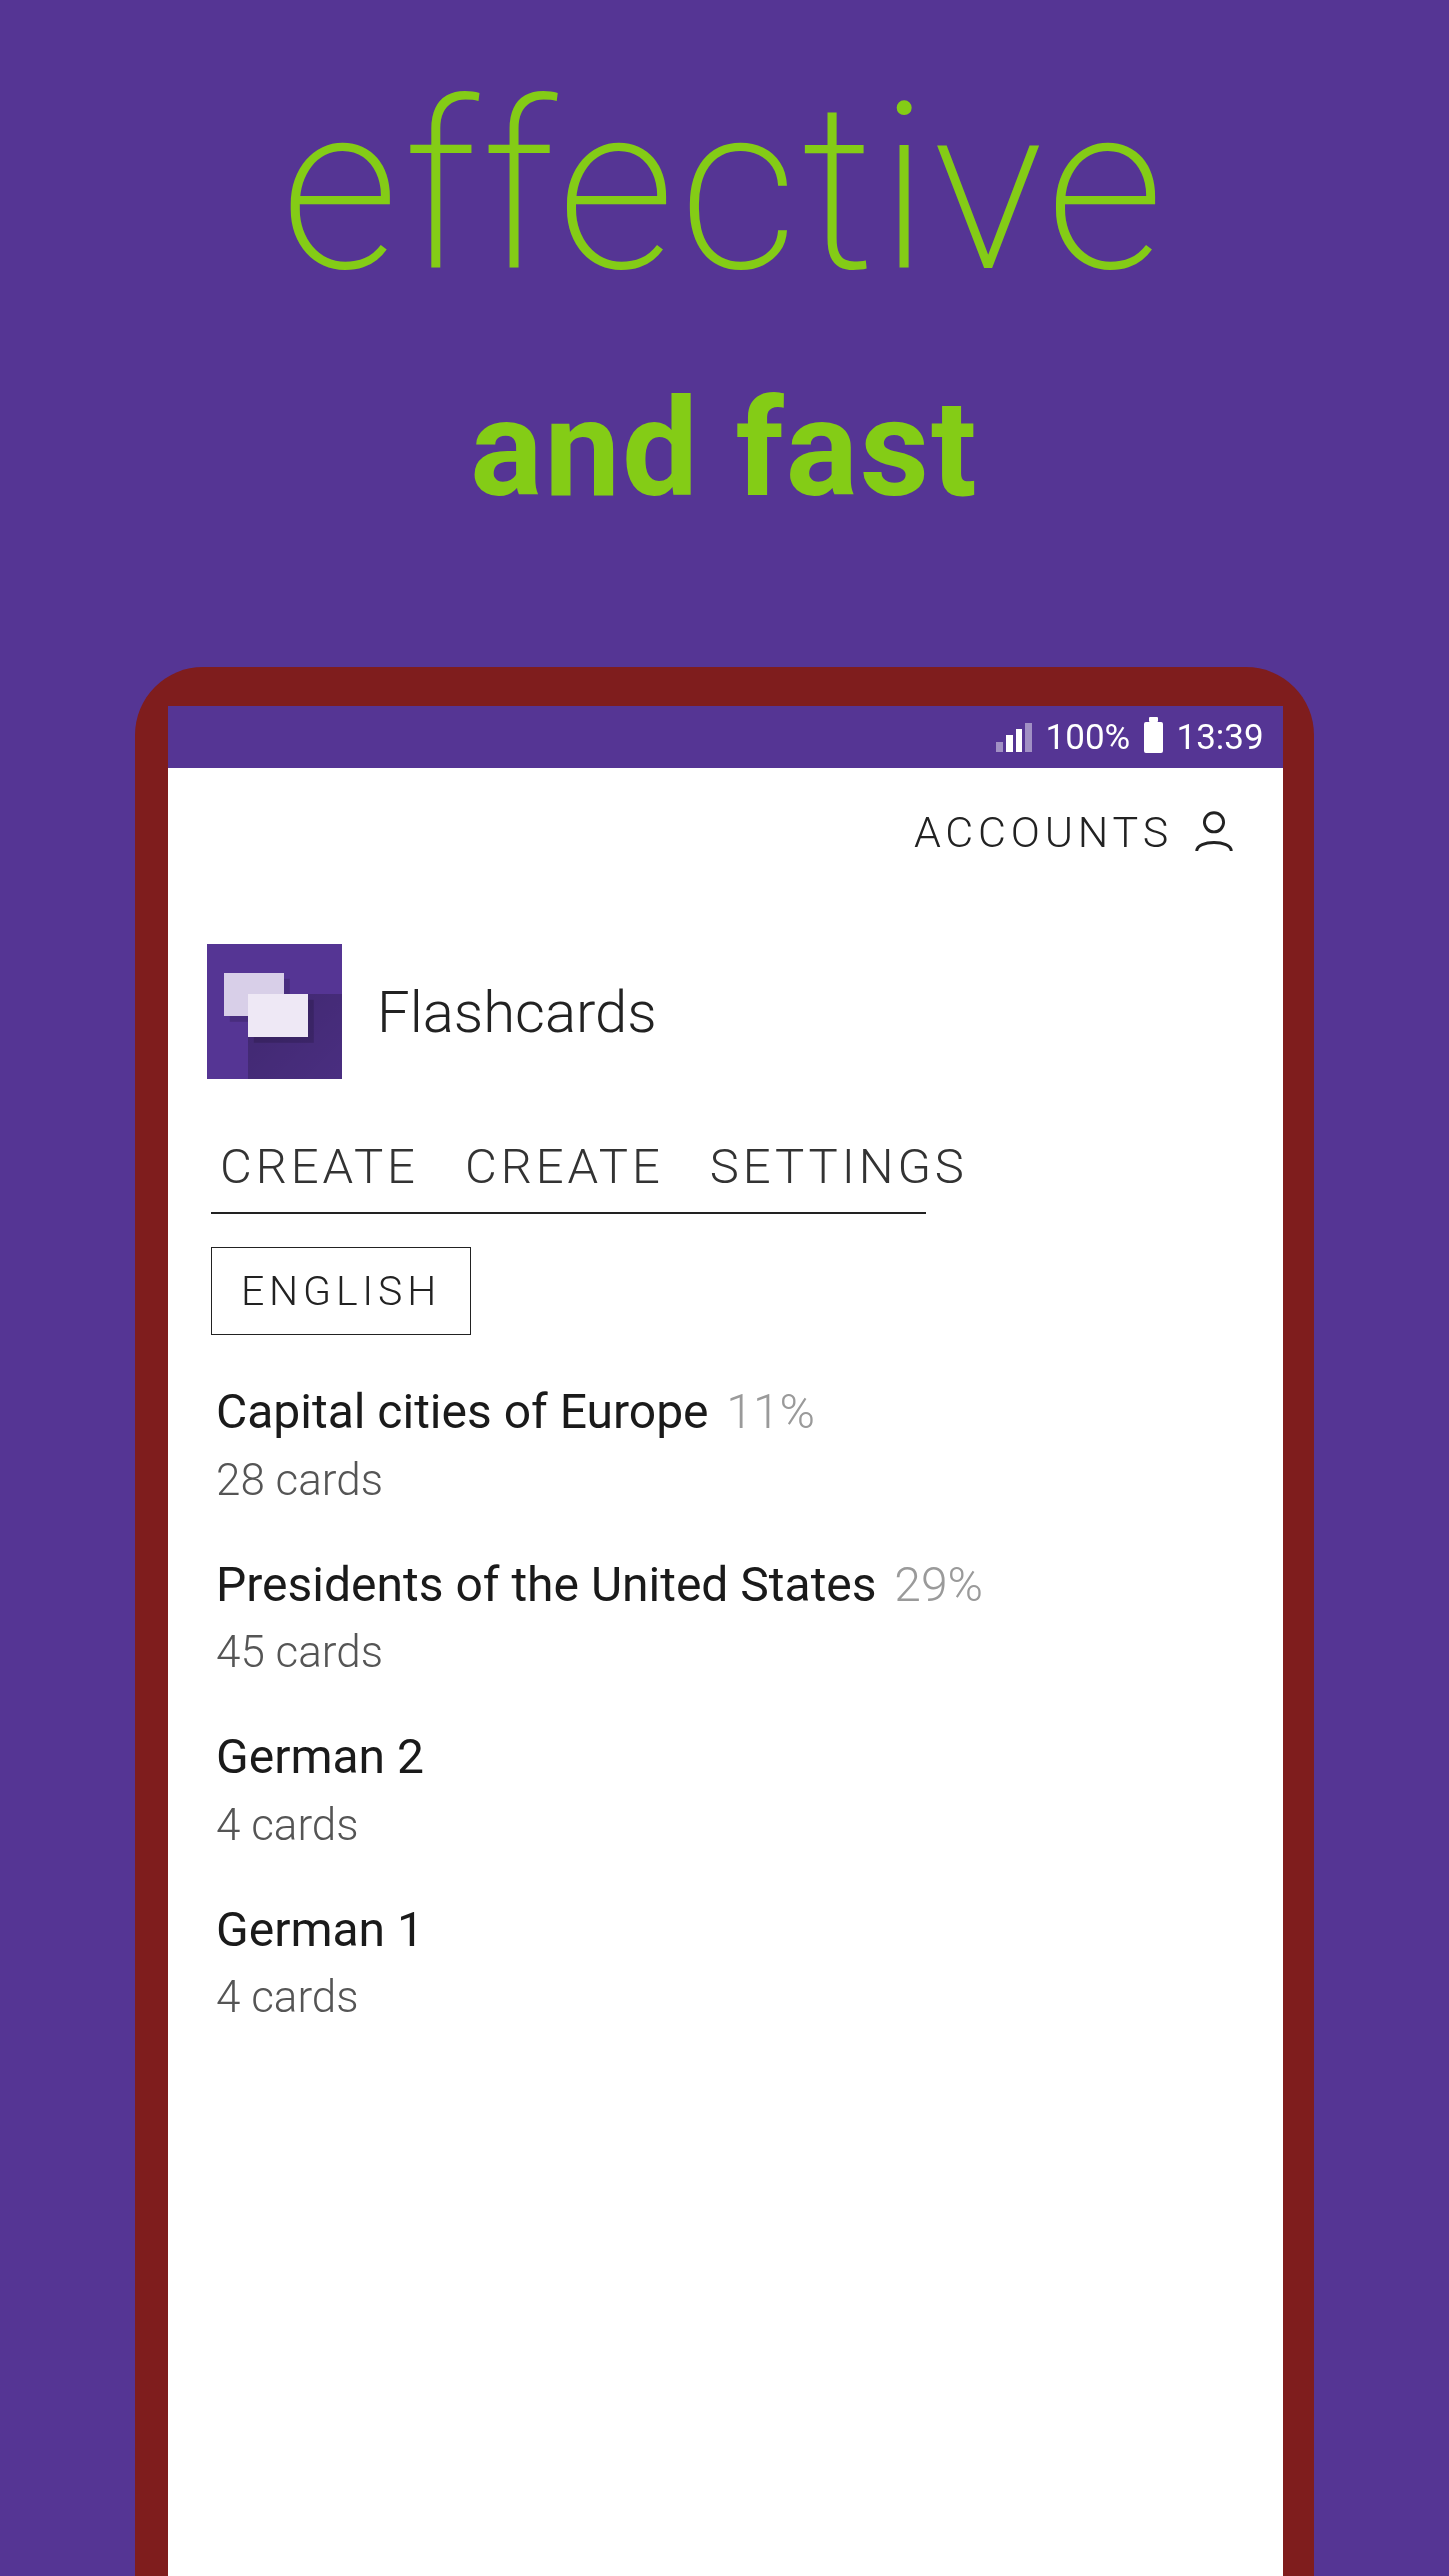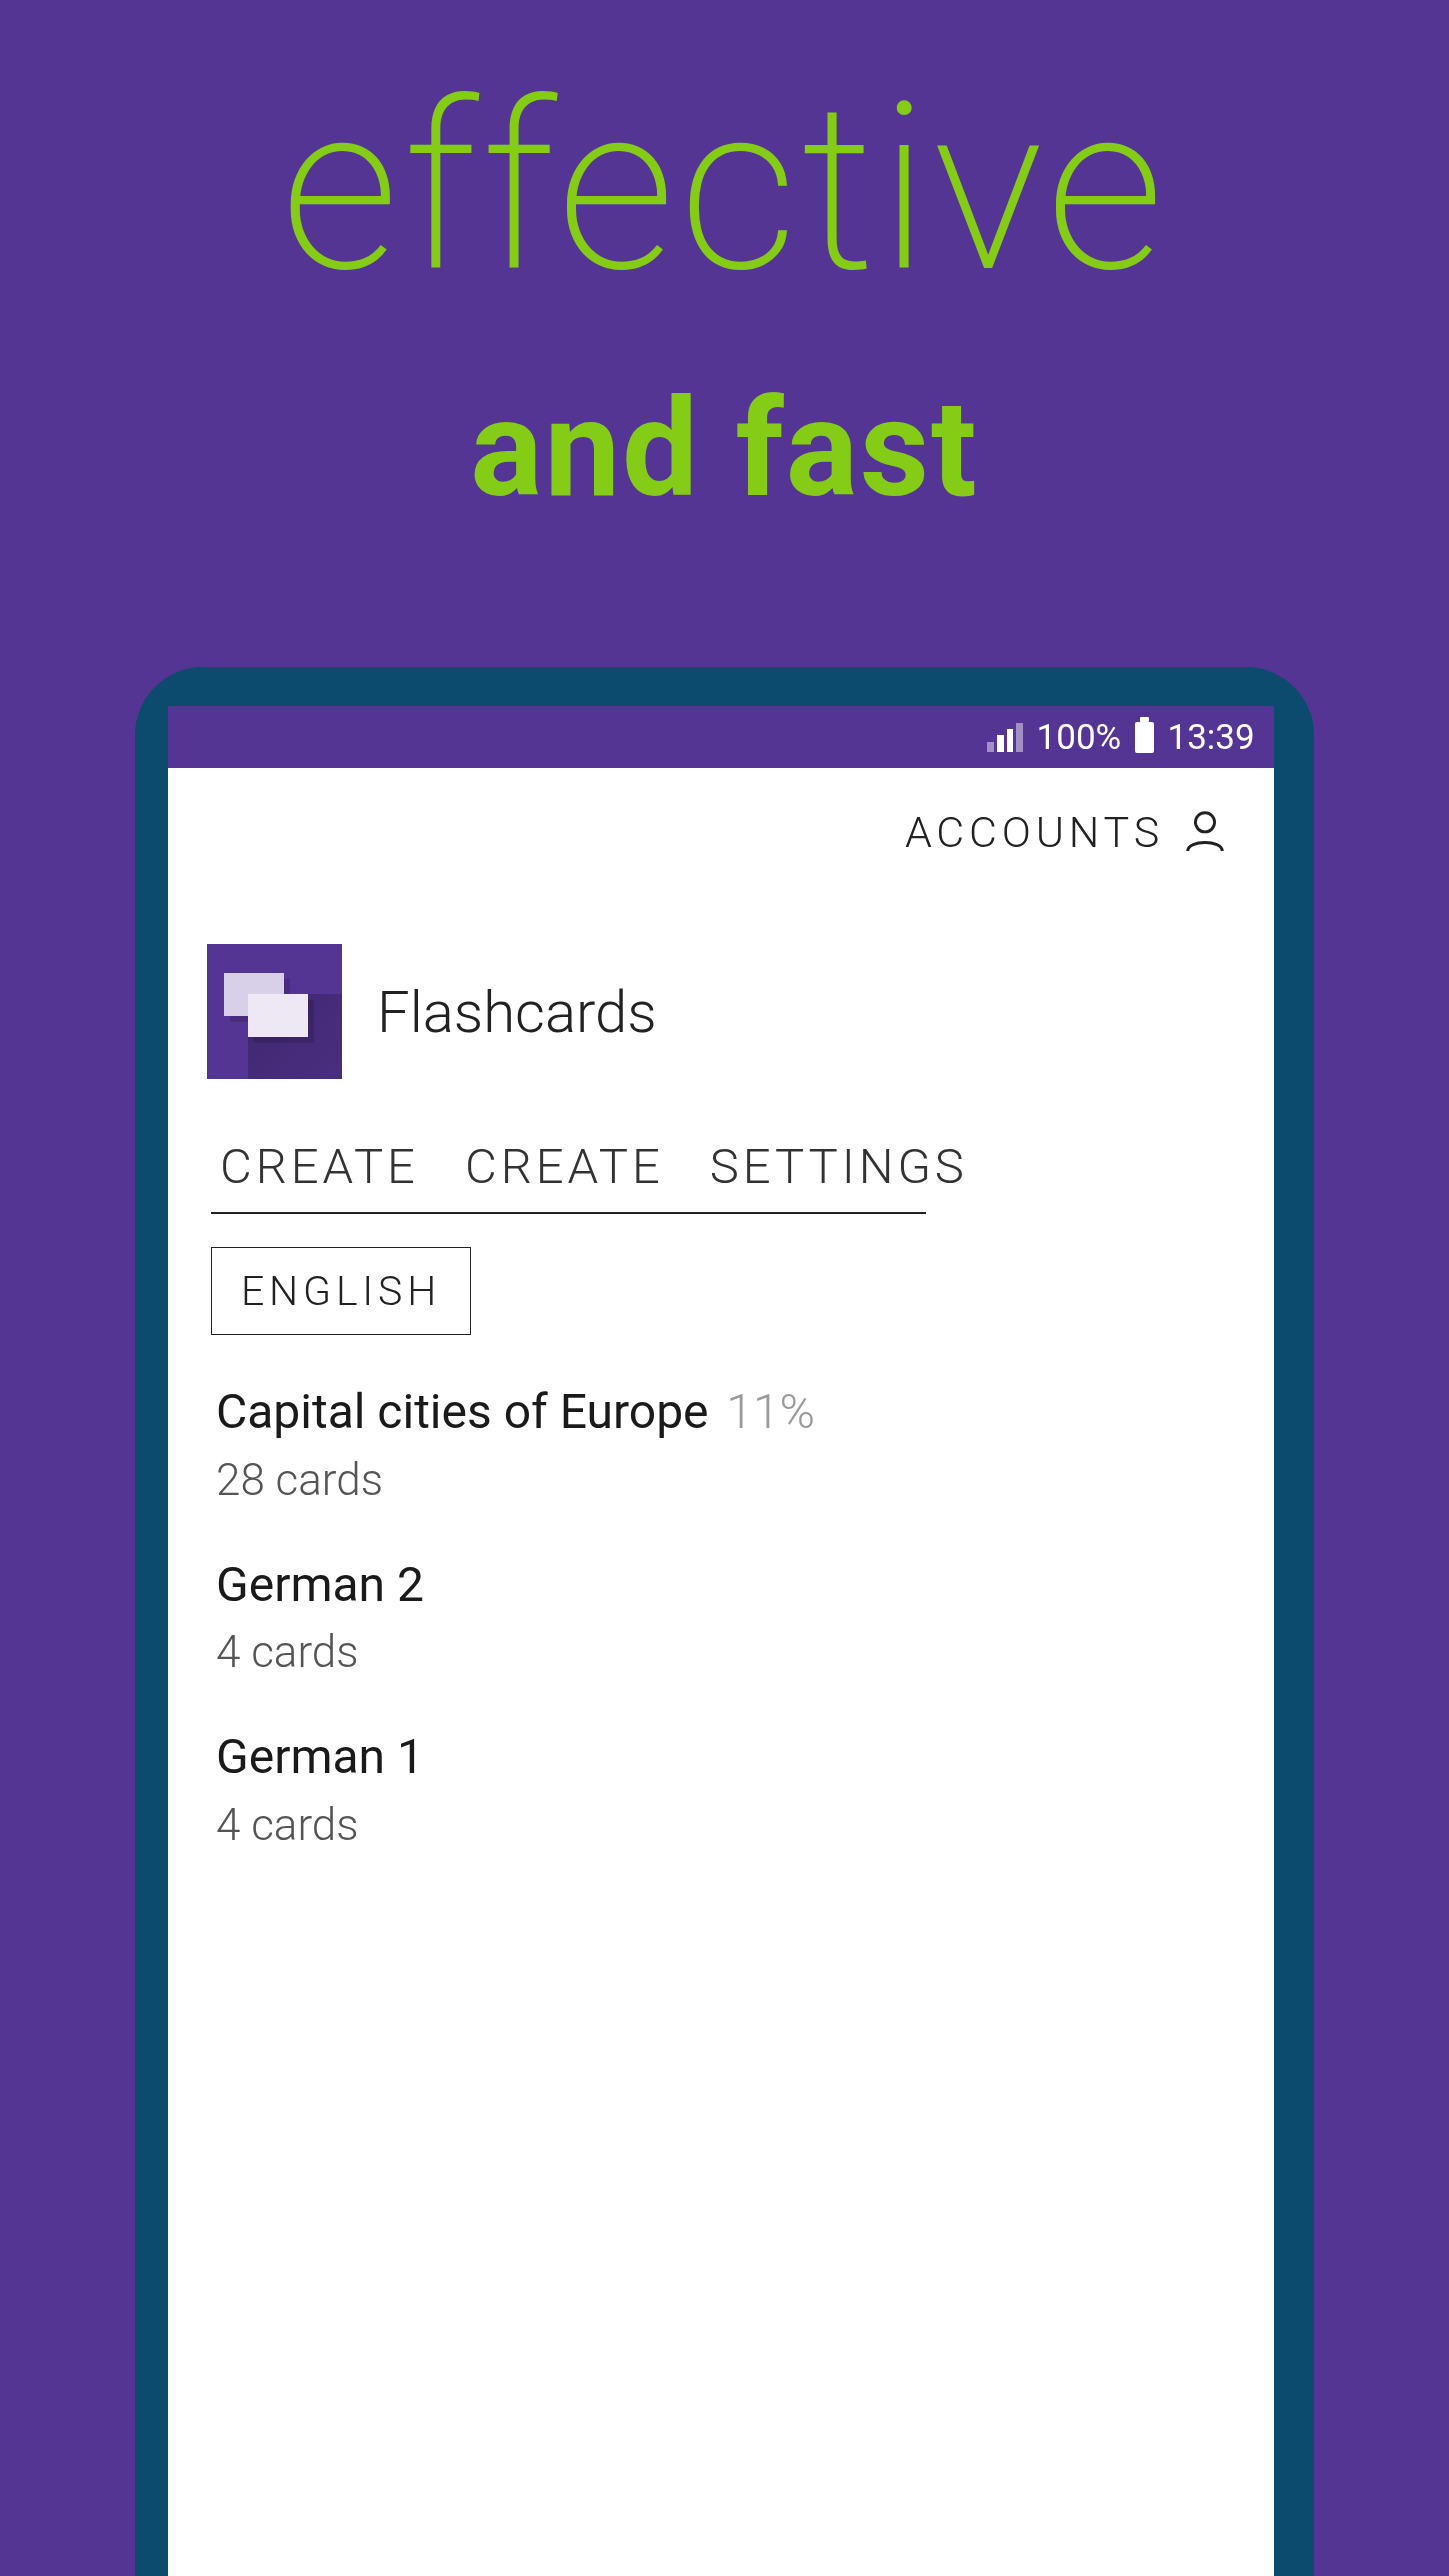--- a/index.html
+++ b/index.html
@@ -31,23 +31,23 @@
     margin-top: 58px;
   }
 
   
   .phone {
     position: absolute;
     left: 135px;
     right: 135px;
     top: 667px;
     bottom: 0;
-    background: #0c4a6e;
+    background: #7f1d1d;
     border-radius: 68px 68px 0 0;
-    padding: 39px 40px 0 33px;
+    padding: 39px 31px 0 33px;
   }
   .screen {
     background: #ffffff;
     width: 100%;
     height: 100%;
     display: flex;
     flex-direction: column;
     overflow: hidden;
   }
 
@@ -217,20 +217,27 @@
     <div class="decks">
       <div class="deck">
         <div class="row1">
           <span>Capital cities of Europe</span>
           <span class="pct">11%</span>
         </div>
         <div class="row2">28 cards</div>
       </div>
       <div class="deck">
         <div class="row1">
+          <span>Presidents of the United States</span>
+          <span class="pct">29%</span>
+        </div>
+        <div class="row2">45 cards</div>
+      </div>
+      <div class="deck">
+        <div class="row1">
           <span>German 2</span>
           <span class="pct"></span>
         </div>
         <div class="row2">4 cards</div>
       </div>
       <div class="deck">
         <div class="row1">
           <span>German 1</span>
           <span class="pct"></span>
         </div>

